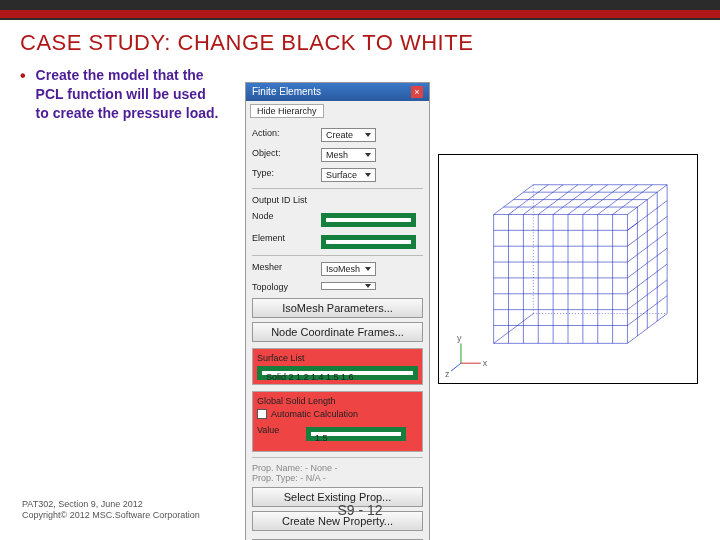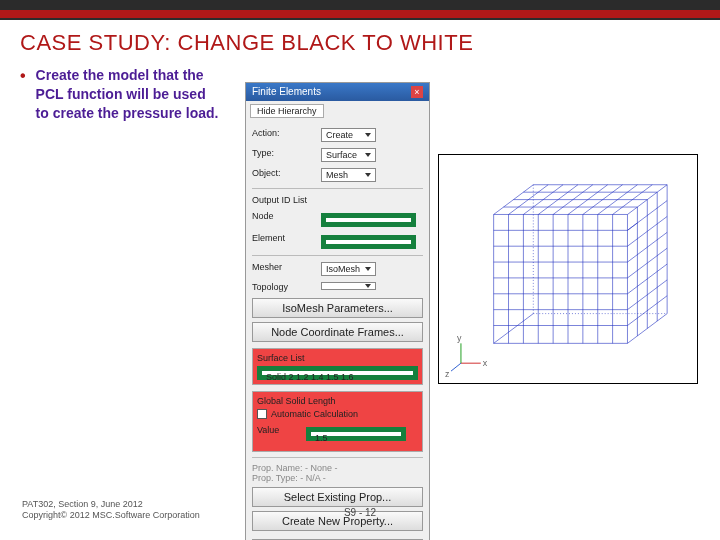--- a/index.html
+++ b/index.html
@@ -183,21 +183,21 @@
     bottom: 18px;
     font-size: 9px;
     color:#555;
     line-height:1.3;
   }
   .footer-page {
     position:absolute;
     left: 50%;
     transform: translateX(-50%);
     bottom: 22px;
-    font-size: 10px;
+    font-size: 14px;
     color:#444;
   }
 </style>
 </head>
 <body>
 
 <div class="topbar"></div>
 <div class="redbar"></div>
 <div class="thinbar"></div>
 
@@ -217,30 +217,30 @@
     <div class="panel-tab">Hide Hierarchy</div>
     <div class="panel-body">
       <div class="prow">
         <span class="plabel">Action:</span>
         <span class="psel">
             <span>Create</span>
             <span class="chev"></span>
           </span>
       </div>
       <div class="prow">
+        <span class="plabel">Object:</span>
+        <span class="psel">
+            <span>Mesh</span>
+            <span class="chev"></span>
+          </span>
+      </div>
+      <div class="prow">
         <span class="plabel">Type:</span>
         <span class="psel">
             <span>Surface</span>
-            <span class="chev"></span>
-          </span>
-      </div>
-      <div class="prow">
-        <span class="plabel">Object:</span>
-        <span class="psel">
-            <span>Mesh</span>
             <span class="chev"></span>
           </span>
       </div>
       <div class="hr"></div>
       <div class="pgroup-label">Output ID List</div>
       <div class="prow">
         <span class="plabel">Node</span>
         <div class="pfield"></div>
       </div>
       <div class="prow">

